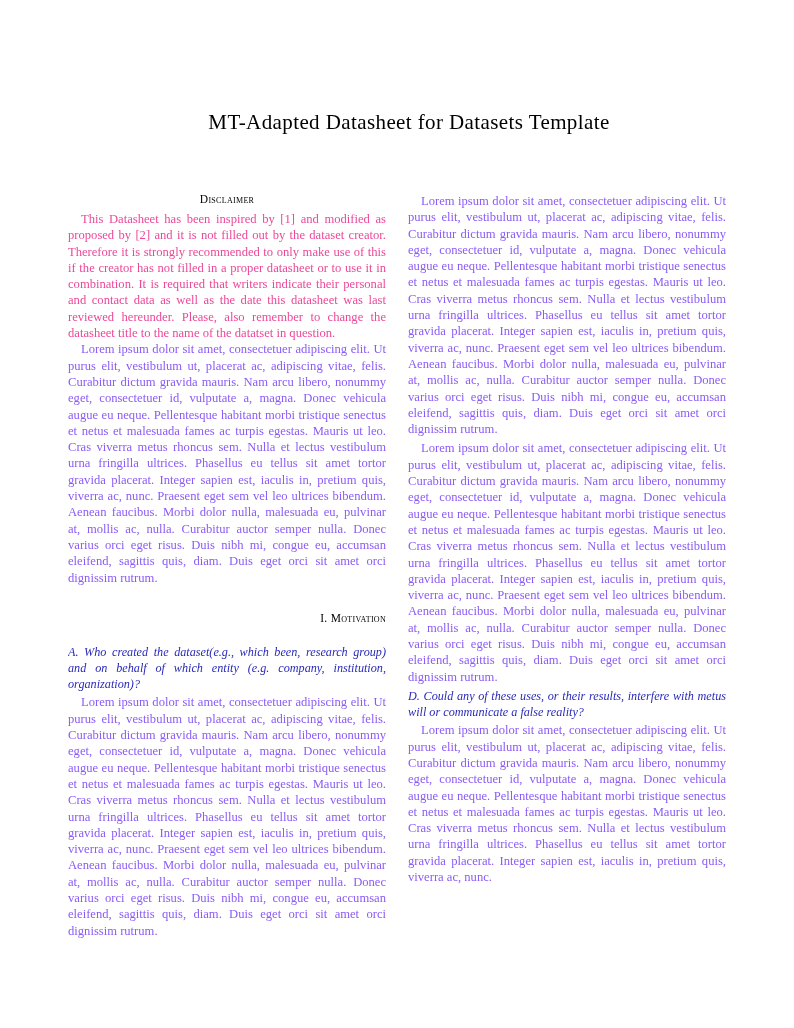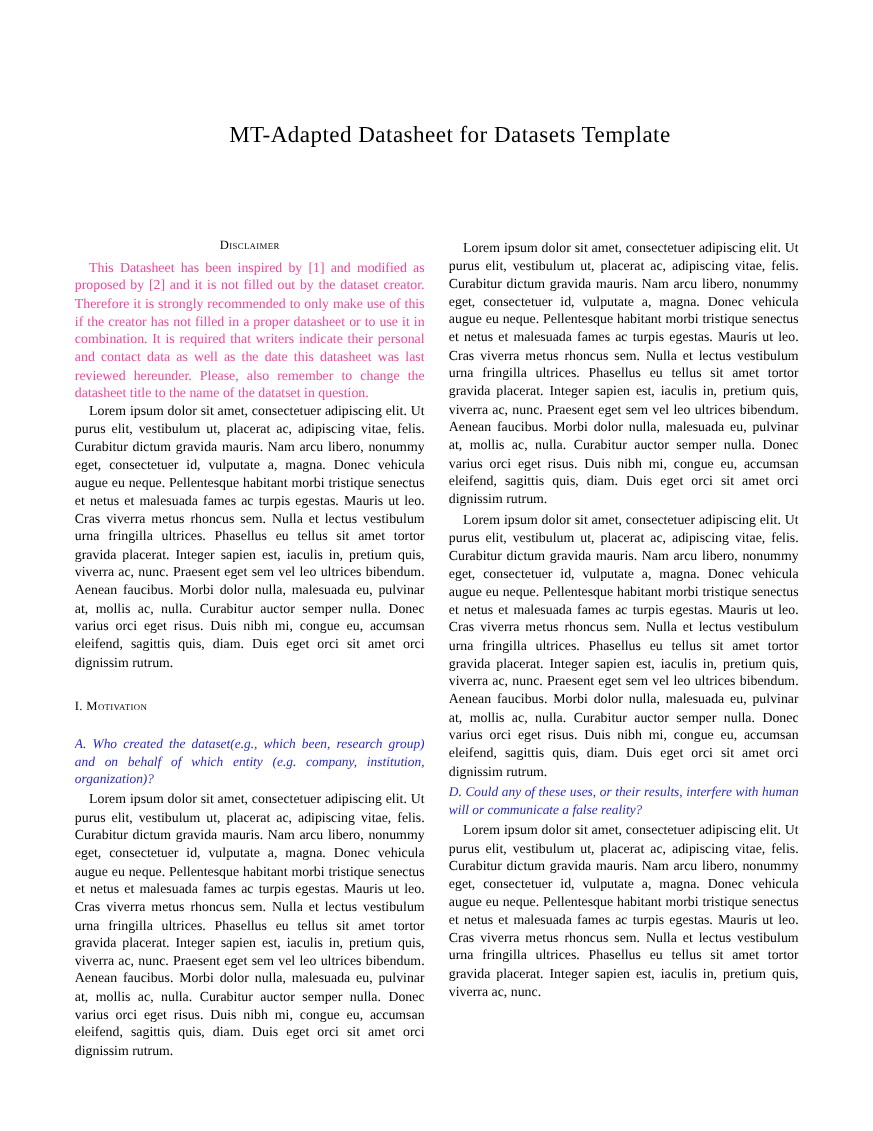--- a/index.html
+++ b/index.html
@@ -34,33 +34,32 @@
     left: 68px;
     width: 658px;
     height: 835px;
     display: flex;
     gap: 22px;
     overflow: hidden;
   }
   .col {
     width: 318px;
     overflow: hidden;
-    margin-top: 24px;
   }
   .section-heading {
     text-align: center;
     font-size: 11.5px;
     font-variant: small-caps;
     letter-spacing: 0.3px;
     color: #000000;
     margin: 0 0 6px 0;
     font-weight: normal;
   }
   .numbered-heading {
-    text-align: left;
+    text-align: right;
     font-size: 11.5px;
     font-variant: small-caps;
     letter-spacing: 0.3px;
     color: #000000;
     margin: 26px 0 20px 0;
     font-weight: normal;
   }
   .question {
     font-size: 12.2px;
     font-style: italic;
@@ -68,21 +67,21 @@
     text-align: justify;
     line-height: 1.33;
     margin: 0 0 2px 0;
   }
   p.body-text {
     font-size: 12.6px;
     line-height: 1.295;
     text-align: justify;
     text-indent: 13px;
     margin: 0;
-    color: #000000;
+    color: #8b5cf6;
     hyphens: auto;
     -webkit-hyphens: auto;
   }
   p.body-text.blue {
     color: #ec4899;
   }
   .spacer-sm { height: 3px; }
 </style>
 </head>
 <body>
@@ -114,21 +113,21 @@
 
       <p class="body-text">Lorem ipsum dolor sit amet, consectetuer adipiscing elit. Ut purus elit, vestibulum ut, placerat ac, adipiscing vitae, felis. Curabitur dictum gravida mauris. Nam arcu libero, nonummy eget, consectetuer id, vulputate a, magna. Donec vehicula augue eu neque. Pellentesque habitant morbi tristique senectus et netus et malesuada fames ac turpis egestas. Mauris ut leo. Cras viverra metus rhoncus sem. Nulla et lectus vestibulum urna fringilla ultrices. Phasellus eu tellus sit amet tortor gravida placerat. Integer sapien est, iaculis in, pretium quis, viverra ac, nunc. Praesent eget sem vel leo ultrices bibendum. Aenean faucibus. Morbi dolor nulla, malesuada eu, pulvinar at, mollis ac, nulla. Curabitur auctor semper nulla. Donec varius orci eget risus. Duis nibh mi, congue eu, accumsan eleifend, sagittis quis, diam. Duis eget orci sit amet orci dignissim rutrum.</p>
 
       <div class="spacer-sm"></div>
 
 
       <p class="body-text">Lorem ipsum dolor sit amet, consectetuer adipiscing elit. Ut purus elit, vestibulum ut, placerat ac, adipiscing vitae, felis. Curabitur dictum gravida mauris. Nam arcu libero, nonummy eget, consectetuer id, vulputate a, magna. Donec vehicula augue eu neque. Pellentesque habitant morbi tristique senectus et netus et malesuada fames ac turpis egestas. Mauris ut leo. Cras viverra metus rhoncus sem. Nulla et lectus vestibulum urna fringilla ultrices. Phasellus eu tellus sit amet tortor gravida placerat. Integer sapien est, iaculis in, pretium quis, viverra ac, nunc. Praesent eget sem vel leo ultrices bibendum. Aenean faucibus. Morbi dolor nulla, malesuada eu, pulvinar at, mollis ac, nulla. Curabitur auctor semper nulla. Donec varius orci eget risus. Duis nibh mi, congue eu, accumsan eleifend, sagittis quis, diam. Duis eget orci sit amet orci dignissim rutrum.</p>
 
       <div class="spacer-sm"></div>
 
-      <p class="question">D. Could any of these uses, or their results, interfere with human will or communicate a false reality?</p>
+      <p class="question">D. Could any of these uses, or their results, interfere with metus will or communicate a false reality?</p>
 
       <p class="body-text">Lorem ipsum dolor sit amet, consectetuer adipiscing elit. Ut purus elit, vestibulum ut, placerat ac, adipiscing vitae, felis. Curabitur dictum gravida mauris. Nam arcu libero, nonummy eget, consectetuer id, vulputate a, magna. Donec vehicula augue eu neque. Pellentesque habitant morbi tristique senectus et netus et malesuada fames ac turpis egestas. Mauris ut leo. Cras viverra metus rhoncus sem. Nulla et lectus vestibulum urna fringilla ultrices. Phasellus eu tellus sit amet tortor gravida placerat. Integer sapien est, iaculis in, pretium quis, viverra ac, nunc.</p>
 
     </div>
 
   </div>
 
 </div>
 
 </body></html>

